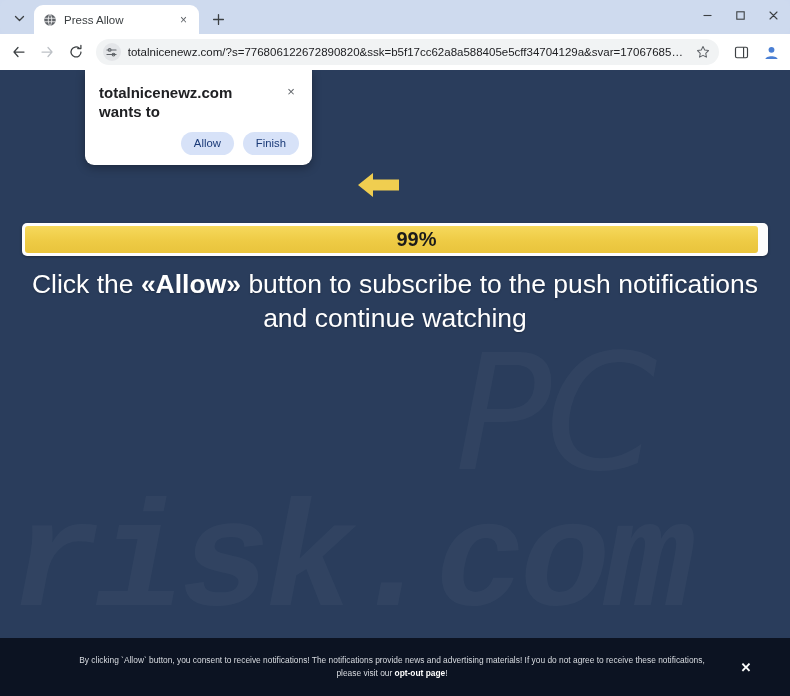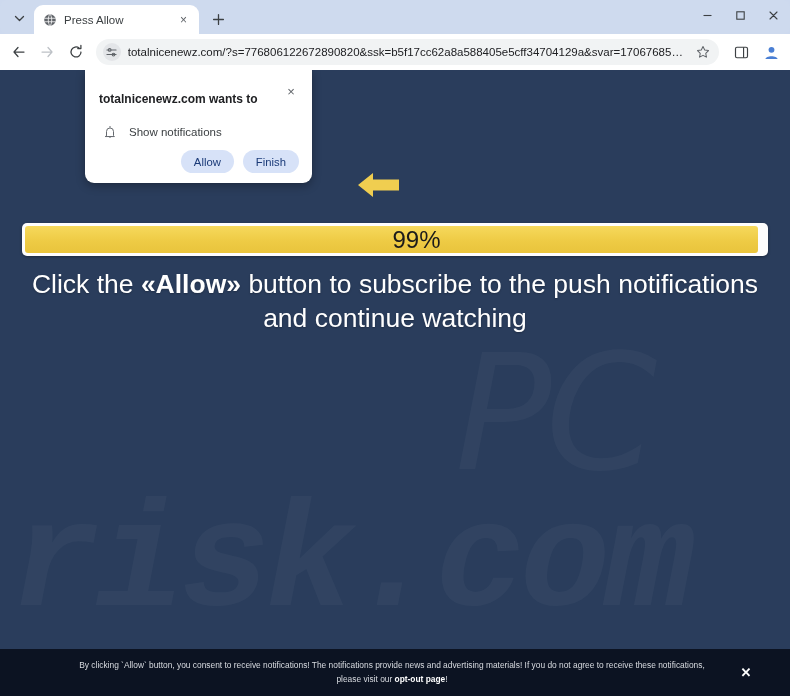--- a/index.html
+++ b/index.html
@@ -199,25 +199,24 @@
     border-radius: 0 0 9px 9px;
     box-shadow: 0 3px 10px rgba(0,0,0,0.30), 0 0 1px rgba(0,0,0,0.25);
     padding: 14px 13px 10px 14px;
     z-index: 30;
   }
   #dialog-header {
     display: flex; align-items: flex-start; justify-content: space-between;
     gap: 6px;
   }
   #dialog-title {
-    font-size: 12px;
+    font-size: 15px;
     font-weight: bold;
     color: #202124;
     line-height: 1.25;
-    margin-top: 8px;
   }
   #dialog-close {
     width: 16px; height: 16px; flex: 0 0 auto;
     display: flex; align-items: center; justify-content: center;
     color: #5f6368; font-size: 13px;
     margin-top: -1px;
   }
   #dialog-option {
     display: flex; align-items: center;
     gap: 11px;
@@ -272,22 +271,22 @@
   }
   #progress-fill {
     height: 100%;
     background: linear-gradient(180deg, #f6d95c 0%, #eecb45 55%, #e9c43c 100%);
     border-radius: 3px;
   }
   #progress-label {
     position: absolute;
     left: 0; right: 0; top: 0; bottom: 0;
     display: flex; align-items: center; justify-content: center;
-    font-size: 24px;
-    font-weight: normal;
+    font-size: 20px;
+    font-weight: bold;
     color: #1b1b1b;
     font-family: "Liberation Sans", sans-serif;
     padding-left: 43px;
   }
 
   
   #headline {
     position: absolute;
     left: 30px; right: 30px; top: 198px;
     text-align: center;
@@ -296,21 +295,21 @@
     line-height: 1.27;
     font-family: "Liberation Sans", sans-serif;
     text-shadow: 0 1px 2px rgba(0,0,0,0.25);
   }
   #headline b { font-weight: bold; }
 
   
   #consent-bar {
     position: absolute;
     left: 0; right: 0; bottom: 0;
-    height: 47px;
+    height: 58px;
     background: #0c1322;
     display: flex; align-items: center;
     padding: 0 14px 0 50px;
   }
   #consent-text {
     flex: 1 1 auto;
     text-align: center;
     color: #d8dbe0;
     font-size: 8.4px;
     line-height: 1.55;
@@ -451,29 +450,20 @@
         <span>By clicking `Allow` button, you consent to receive notifications! The notifications provide news and advertising materials! If you do not agree to receive these notifications, please visit our </span><b>opt-out page</b><span>!</span>
       </div>
       <div id="consent-close">✕</div>
     </div>
 
     <div id="permission-dialog">
       <div id="dialog-header">
         <div id="dialog-title">totalnicenewz.com wants to</div>
         <div id="dialog-close">×</div>
       </div>
-      <div id="dialog-option">
-        <span id="bell-icon">
-          <svg width="14" height="14" viewBox="0 0 16 16" aria-hidden="true">
-            <path d="M8 1.6 V2.6 M4 12 V7.4 A4 4 0 0 1 12 7.4 V12 L13 13.2 H3 Z" fill="none" stroke="currentColor" stroke-width="1.1" stroke-linejoin="round" stroke-linecap="round"></path>
-            <path d="M6.6 13.2 A1.6 1.6 0 0 0 9.4 13.2" fill="none" stroke="currentColor" stroke-width="1.1"></path>
-          </svg>
-        </span>
-        <span id="dialog-option-label">Show notifications</span>
-      </div>
       <div id="dialog-actions">
         <button class="dialog-btn">Allow</button>
         <button class="dialog-btn">Finish</button>
       </div>
     </div>
 
   </div>
 </div>
 
 </body></html>

